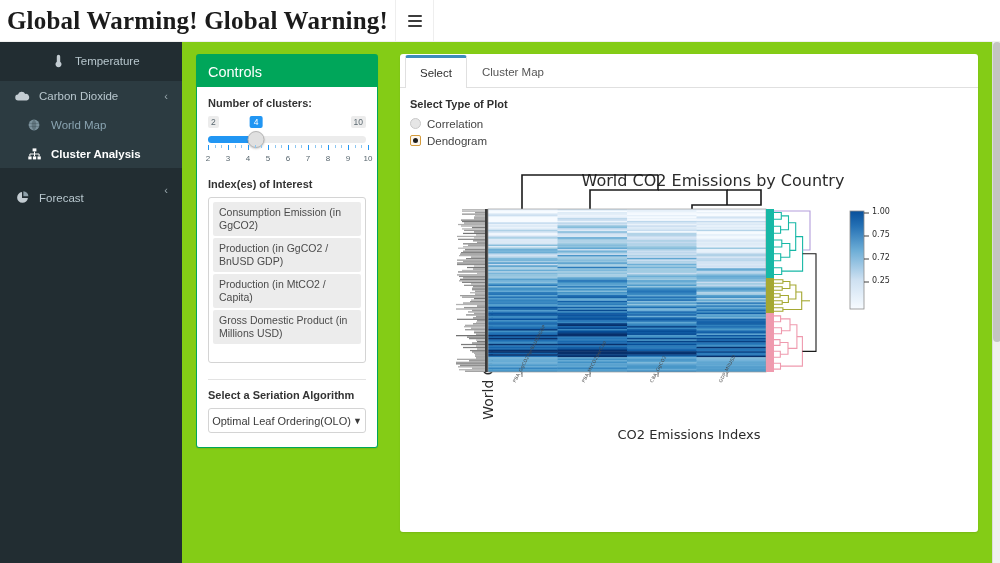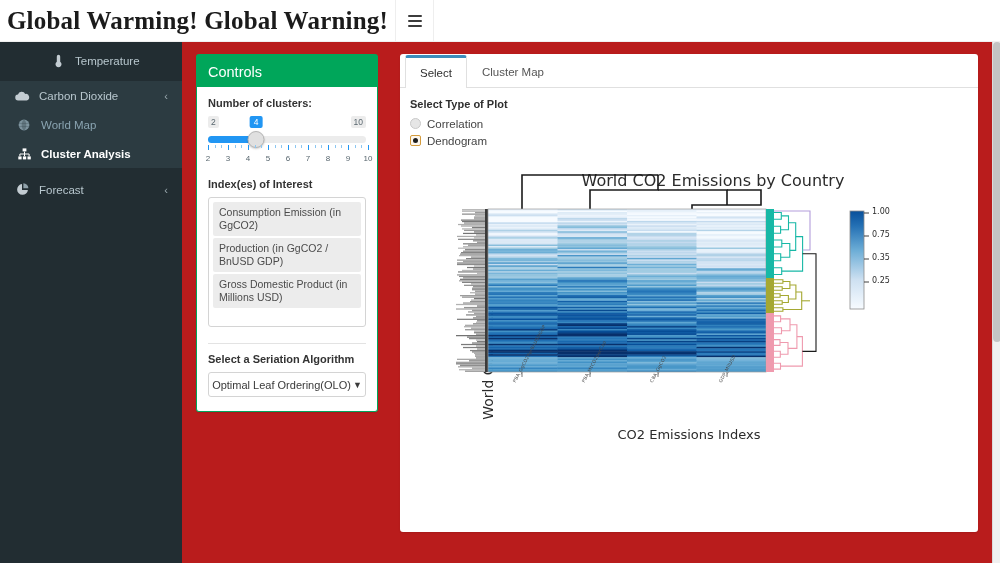--- a/index.html
+++ b/index.html
@@ -38,33 +38,33 @@
   }
   .nav-item {
     position: relative; display: flex; align-items: center;
     height: 29px; padding-left: 12px; color: #b8c7ce;
     font-size: 11.5px; cursor: pointer; white-space: nowrap;
   }
   .nav-item .nic {
     width: 20px; display: inline-flex; align-items: center; justify-content: center;
     margin-right: 7px; color: #c3ccd2;
   }
-  .nav-item.sub { padding-left: 14px; font-size: 11.5px; }
+  .nav-item.sub { padding-left: 24px; font-size: 11.5px; }
   .nav-item.selected { background: #2c3b41; color: #ffffff; font-weight: bold; }
   .nav-item.dim { color: #8aa4b1; }
   .caret-left {
     position: absolute; right: 14px; top: 50%; transform: translateY(-50%);
     font-size: 11px; color: #9aa8ae;
   }
   .group-shade { background: #2c3b41; }
 
   
   .content {
     position: absolute; top: 42px; left: 182px; width: 810px; height: 521px;
-    background: #b91c1c;
+    background: #84cc16;
   }
 
   
   .controls-box {
     position: absolute; left: 14px; top: 12px; width: 182px;
     background: #ffffff;
     border: 1px solid #00a65a; border-top: 3px solid #00a65a;
     border-radius: 3px; overflow: hidden;
     box-shadow: 0 1px 1px rgba(0,0,0,.08);
   }
@@ -243,21 +243,21 @@
           <rect x="4.6" y="0.4" width="3.8" height="3" fill="#ffffff"></rect>
           <rect x="0.3" y="8.4" width="3.3" height="3" fill="#ffffff"></rect>
           <rect x="4.9" y="8.4" width="3.3" height="3" fill="#ffffff"></rect>
           <rect x="9.5" y="8.4" width="3.3" height="3" fill="#ffffff"></rect>
           <path d="M6.5 3.6v2.4M1.9 8.2V6h9.2v2.2M6.5 6v2.2" stroke="#ffffff" stroke-width="1" fill="none"></path>
         </svg>
       </span>
       <span>Cluster Analysis</span>
     </div>
 
-    <div class="nav-item" style="margin-top:7px;">
+    <div class="nav-item" style="margin-top:7px;align-items:flex-end;">
       <span class="nic">
         <svg width="13" height="13" viewBox="0 0 13 13">
             <path d="M6 1.1A5.4 5.4 0 1 0 11.9 7H6z" fill="#c3ccd2"></path>
             <path d="M7.4 0.2v5h5A5.2 5.2 0 0 0 7.4 .2z" fill="#8fa0a9"></path>
           </svg>
       </span>
       <span>Forecast</span>
       <span class="caret-left">‹</span>
     </div>
   </div>
@@ -315,20 +315,21 @@
               <span style="left: 120px;">8</span>
               <span style="left: 140px;">9</span>
               <span style="left: 160px;">10</span>
             </div>
         </div>
 
         <div class="ctl-label" style="margin-top:2px;">Index(es) of Interest</div>
         <div class="idx-list" id="idx-list">
           <div class="idx-item">Consumption Emission (in GgCO2)</div>
           <div class="idx-item">Production (in GgCO2 / BnUSD GDP)</div>
+          <div class="idx-item">Production (in MtCO2 / Capita)</div>
           <div class="idx-item">Gross Domestic Product (in Millions USD)</div>
           <div class="idx-pad"></div>
         </div>
 
         <div class="divider"></div>
 
         <div class="ctl-label">Select a Seriation Algorithm</div>
         <div class="select-box">
           <span>Optimal Leaf Ordering(OLO)</span>
           <span class="chev">▼</span>
@@ -996,21 +997,21 @@
           </g>
         </svg>
 
         <div class="xtick-lab" style="left:112px; top:232px;">PBA_GgCO2PerBnUSDGDP</div>
         <div class="xtick-lab" style="left:181px; top:232px;">PBA_MtCO2perCap</div>
         <div class="xtick-lab" style="left:249px; top:232px;">CBA_GgCO2</div>
         <div class="xtick-lab" style="left:318px; top:232px;">GDP_MilUSD</div>
 
         <div class="cb-tick" style="left:472px; top:58px;">1.00</div>
         <div class="cb-tick" style="left:472px; top:81px;">0.75</div>
-        <div class="cb-tick" style="left:472px; top:104px;">0.35</div>
+        <div class="cb-tick" style="left:472px; top:104px;">0.72</div>
         <div class="cb-tick" style="left:472px; top:127px;">0.25</div>
       </div>
     </div>
   </div>
 
   <div class="scrollbar">
     <div class="scrollthumb"></div>
   </div>
 </div>
 

